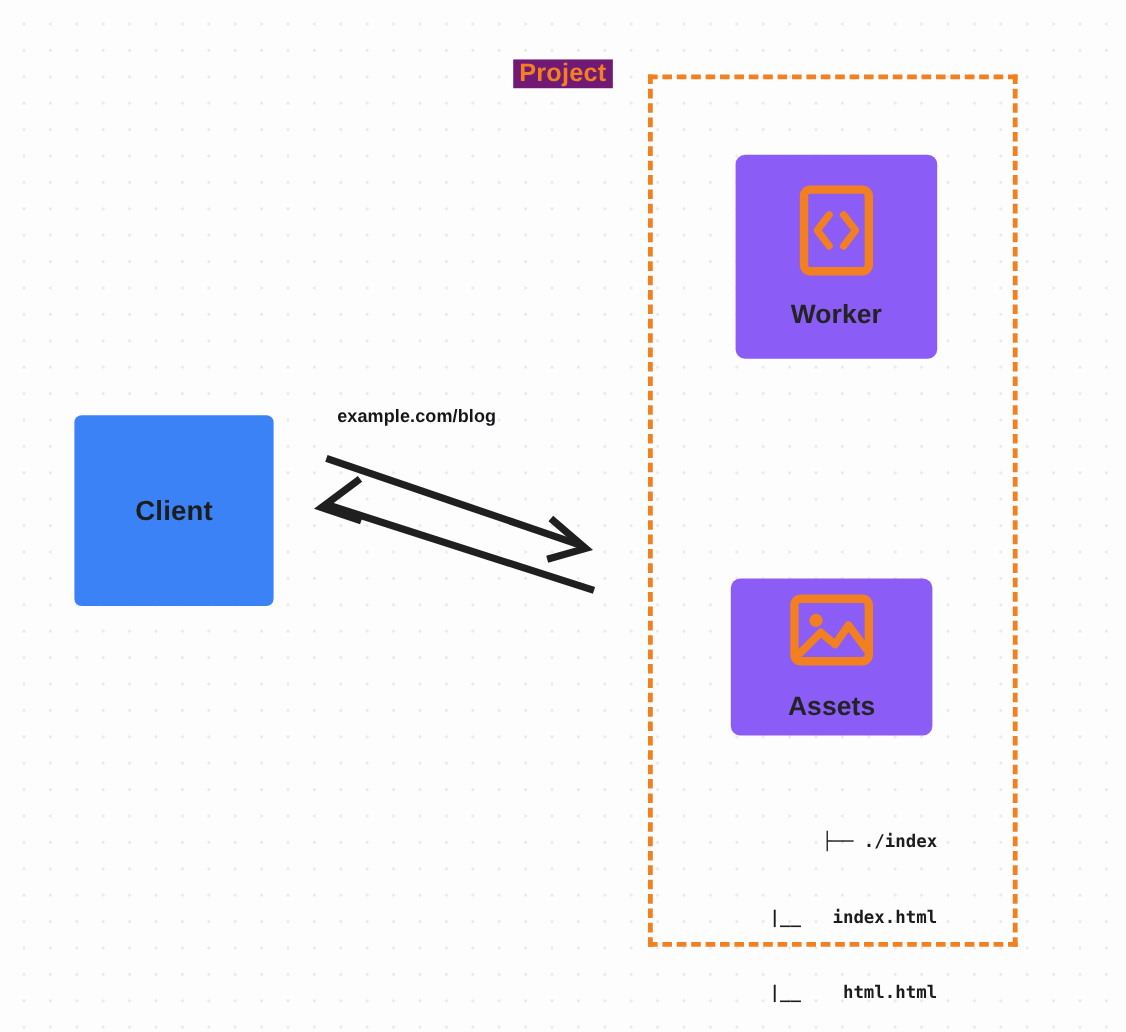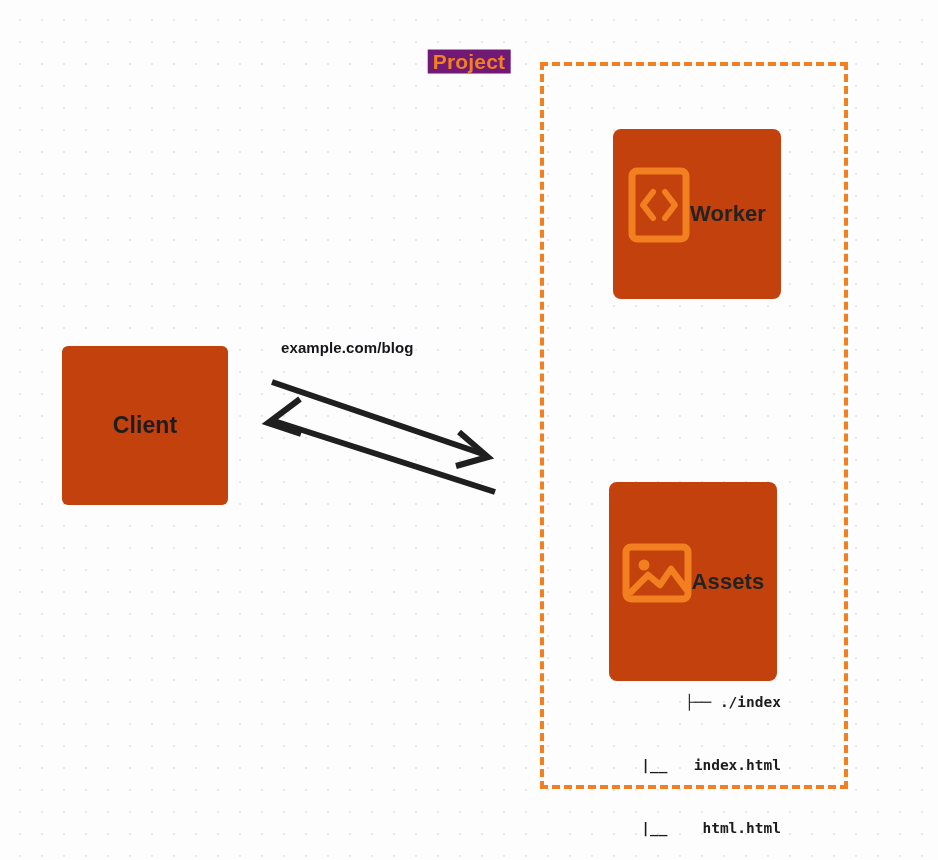--- a/index.html
+++ b/index.html
@@ -23,21 +23,21 @@
     inset: 0;
   }
 
   
   .client-node {
     position: absolute;
     left: 62px;
     top: 346px;
     width: 166px;
     height: 159px;
-    background: #c2410c;
+    background: #3b82f6;
     border-radius: 6px;
     display: flex;
     align-items: center;
     justify-content: center;
   }
   .client-label {
     font-size: 23px;
     font-weight: bold;
     color: #1d1d1d;
     letter-spacing: 0.1px;
@@ -84,36 +84,36 @@
     font-weight: bold;
     color: #f38020;
     letter-spacing: 0.2px;
     white-space: nowrap;
   }
 
   
   .card {
     position: absolute;
     width: 168px;
-    background: #c2410c;
+    background: #8b5cf6;
     border-radius: 8px;
     display: flex;
-    flex-direction: row;
+    flex-direction: column;
     align-items: center;
   }
   .card-worker {
     left: 613px;
     top: 129px;
     height: 170px;
     justify-content: center;
   }
   .card-assets {
     left: 609px;
     top: 482px;
-    height: 199px;
+    height: 131px;
     justify-content: center;
   }
   .card-icon {
     display: block;
     margin-bottom: 14px;
   }
   .card-label {
     font-size: 22px;
     font-weight: bold;
     color: #232323;

